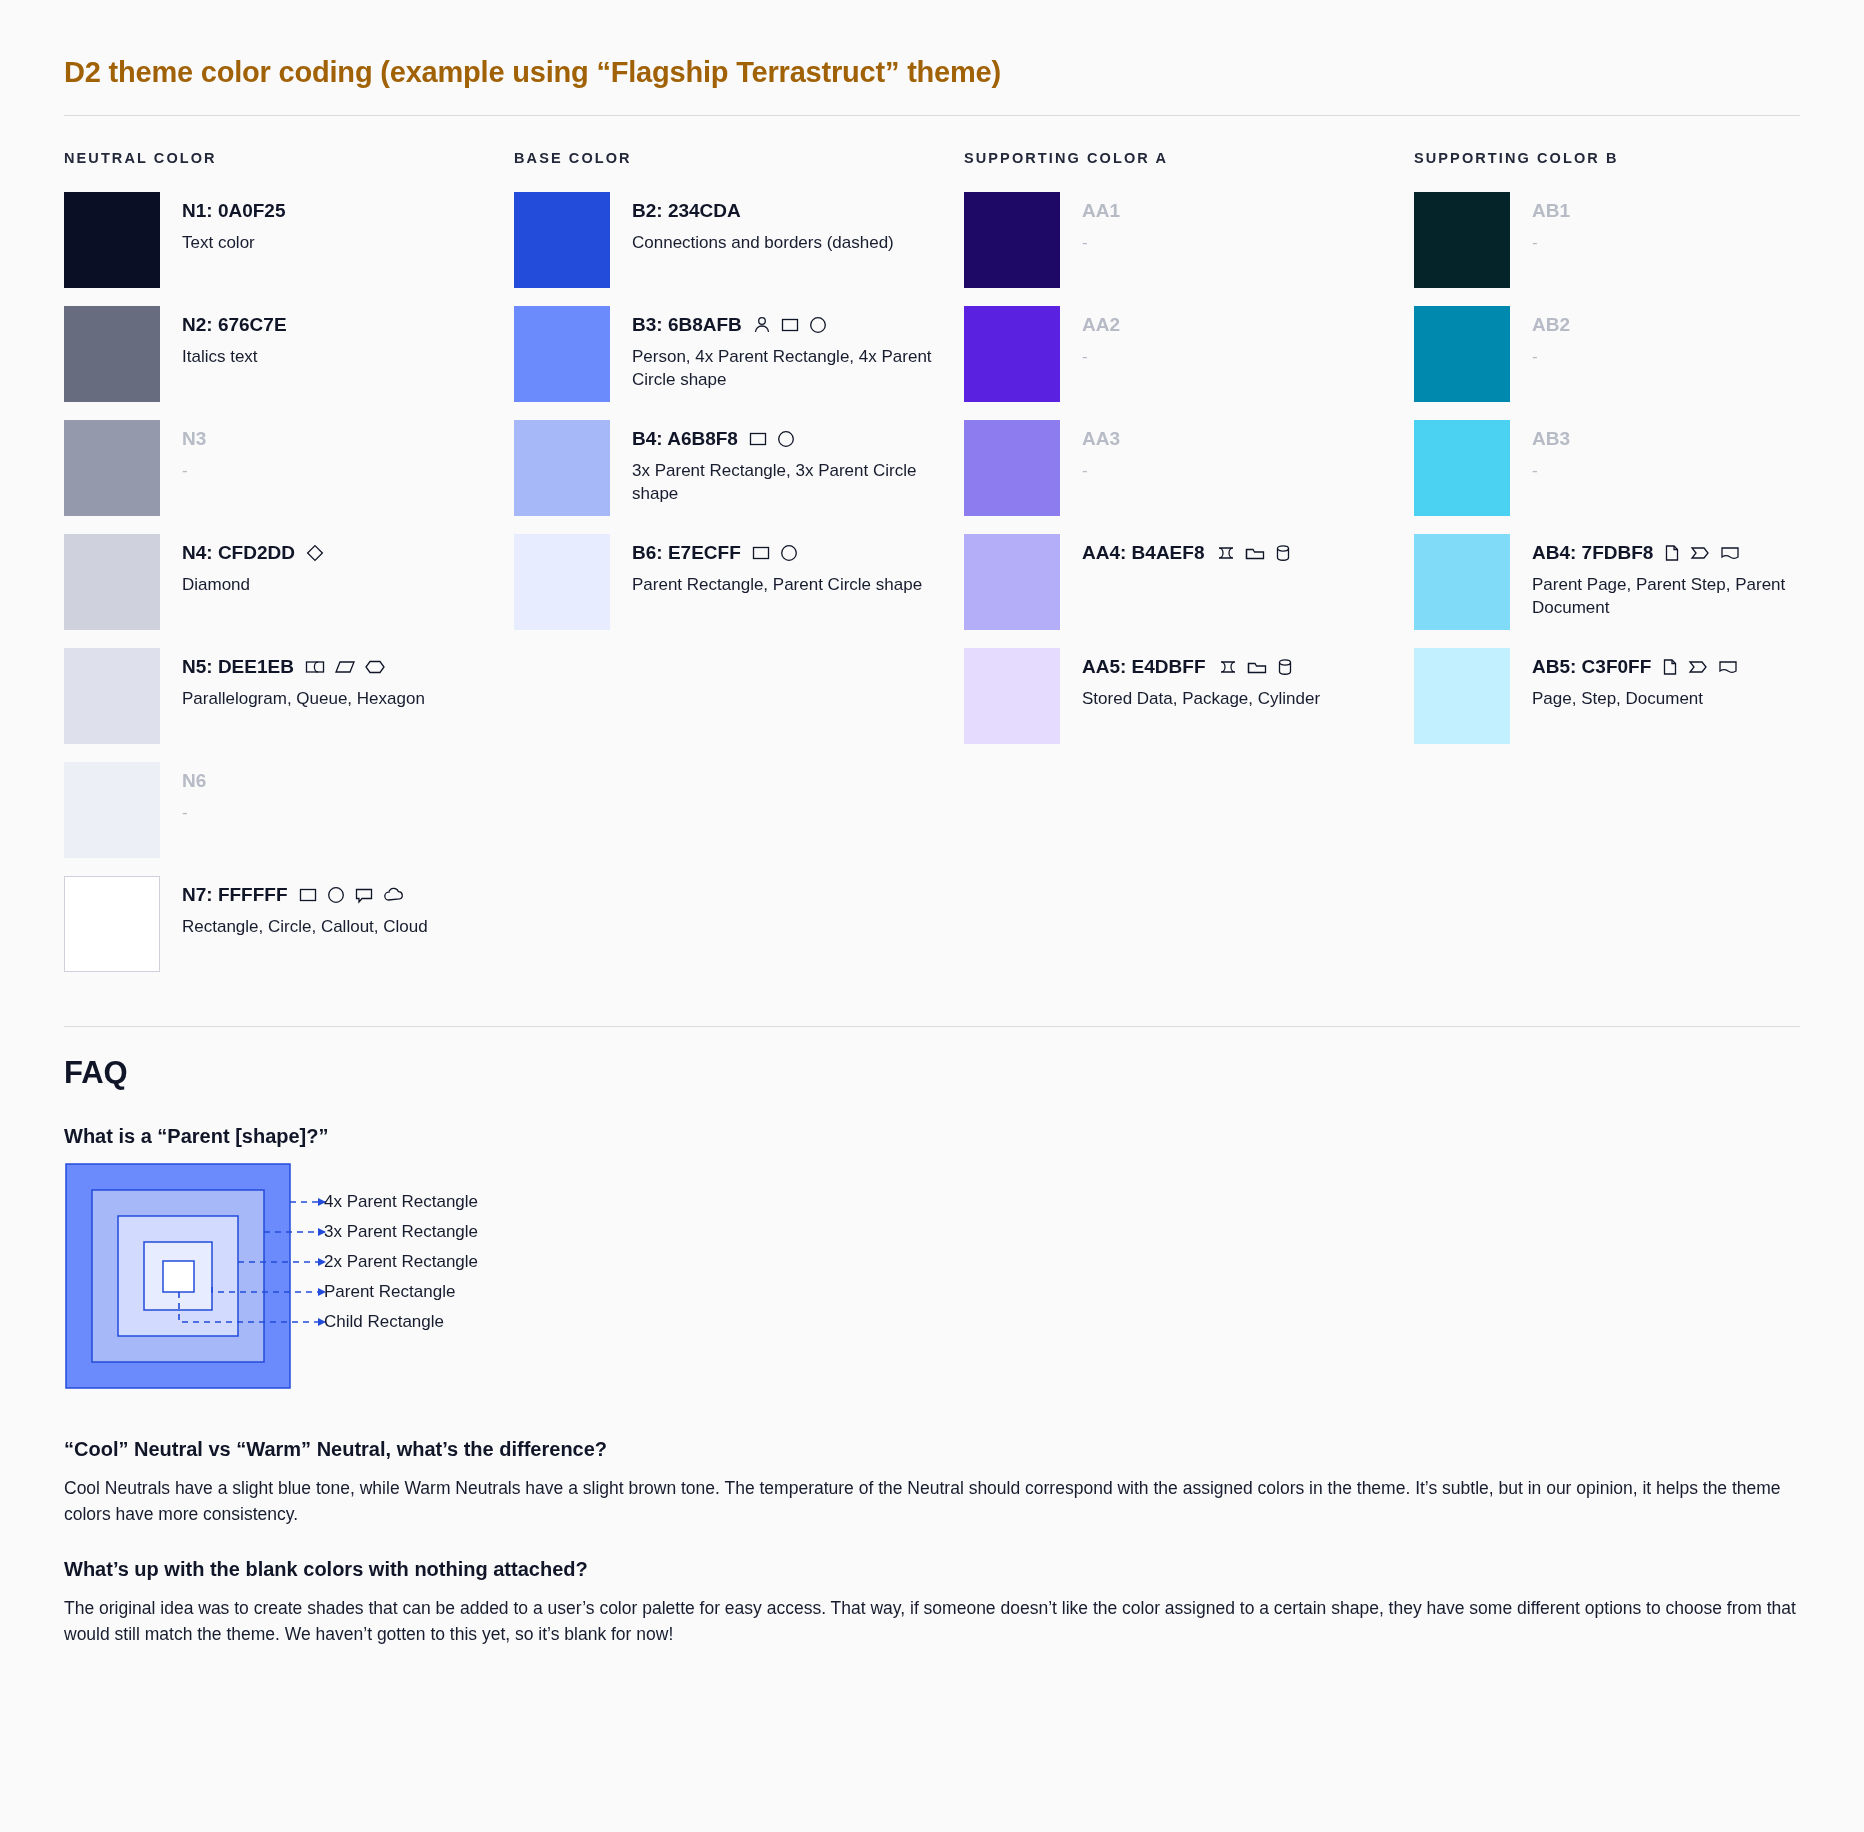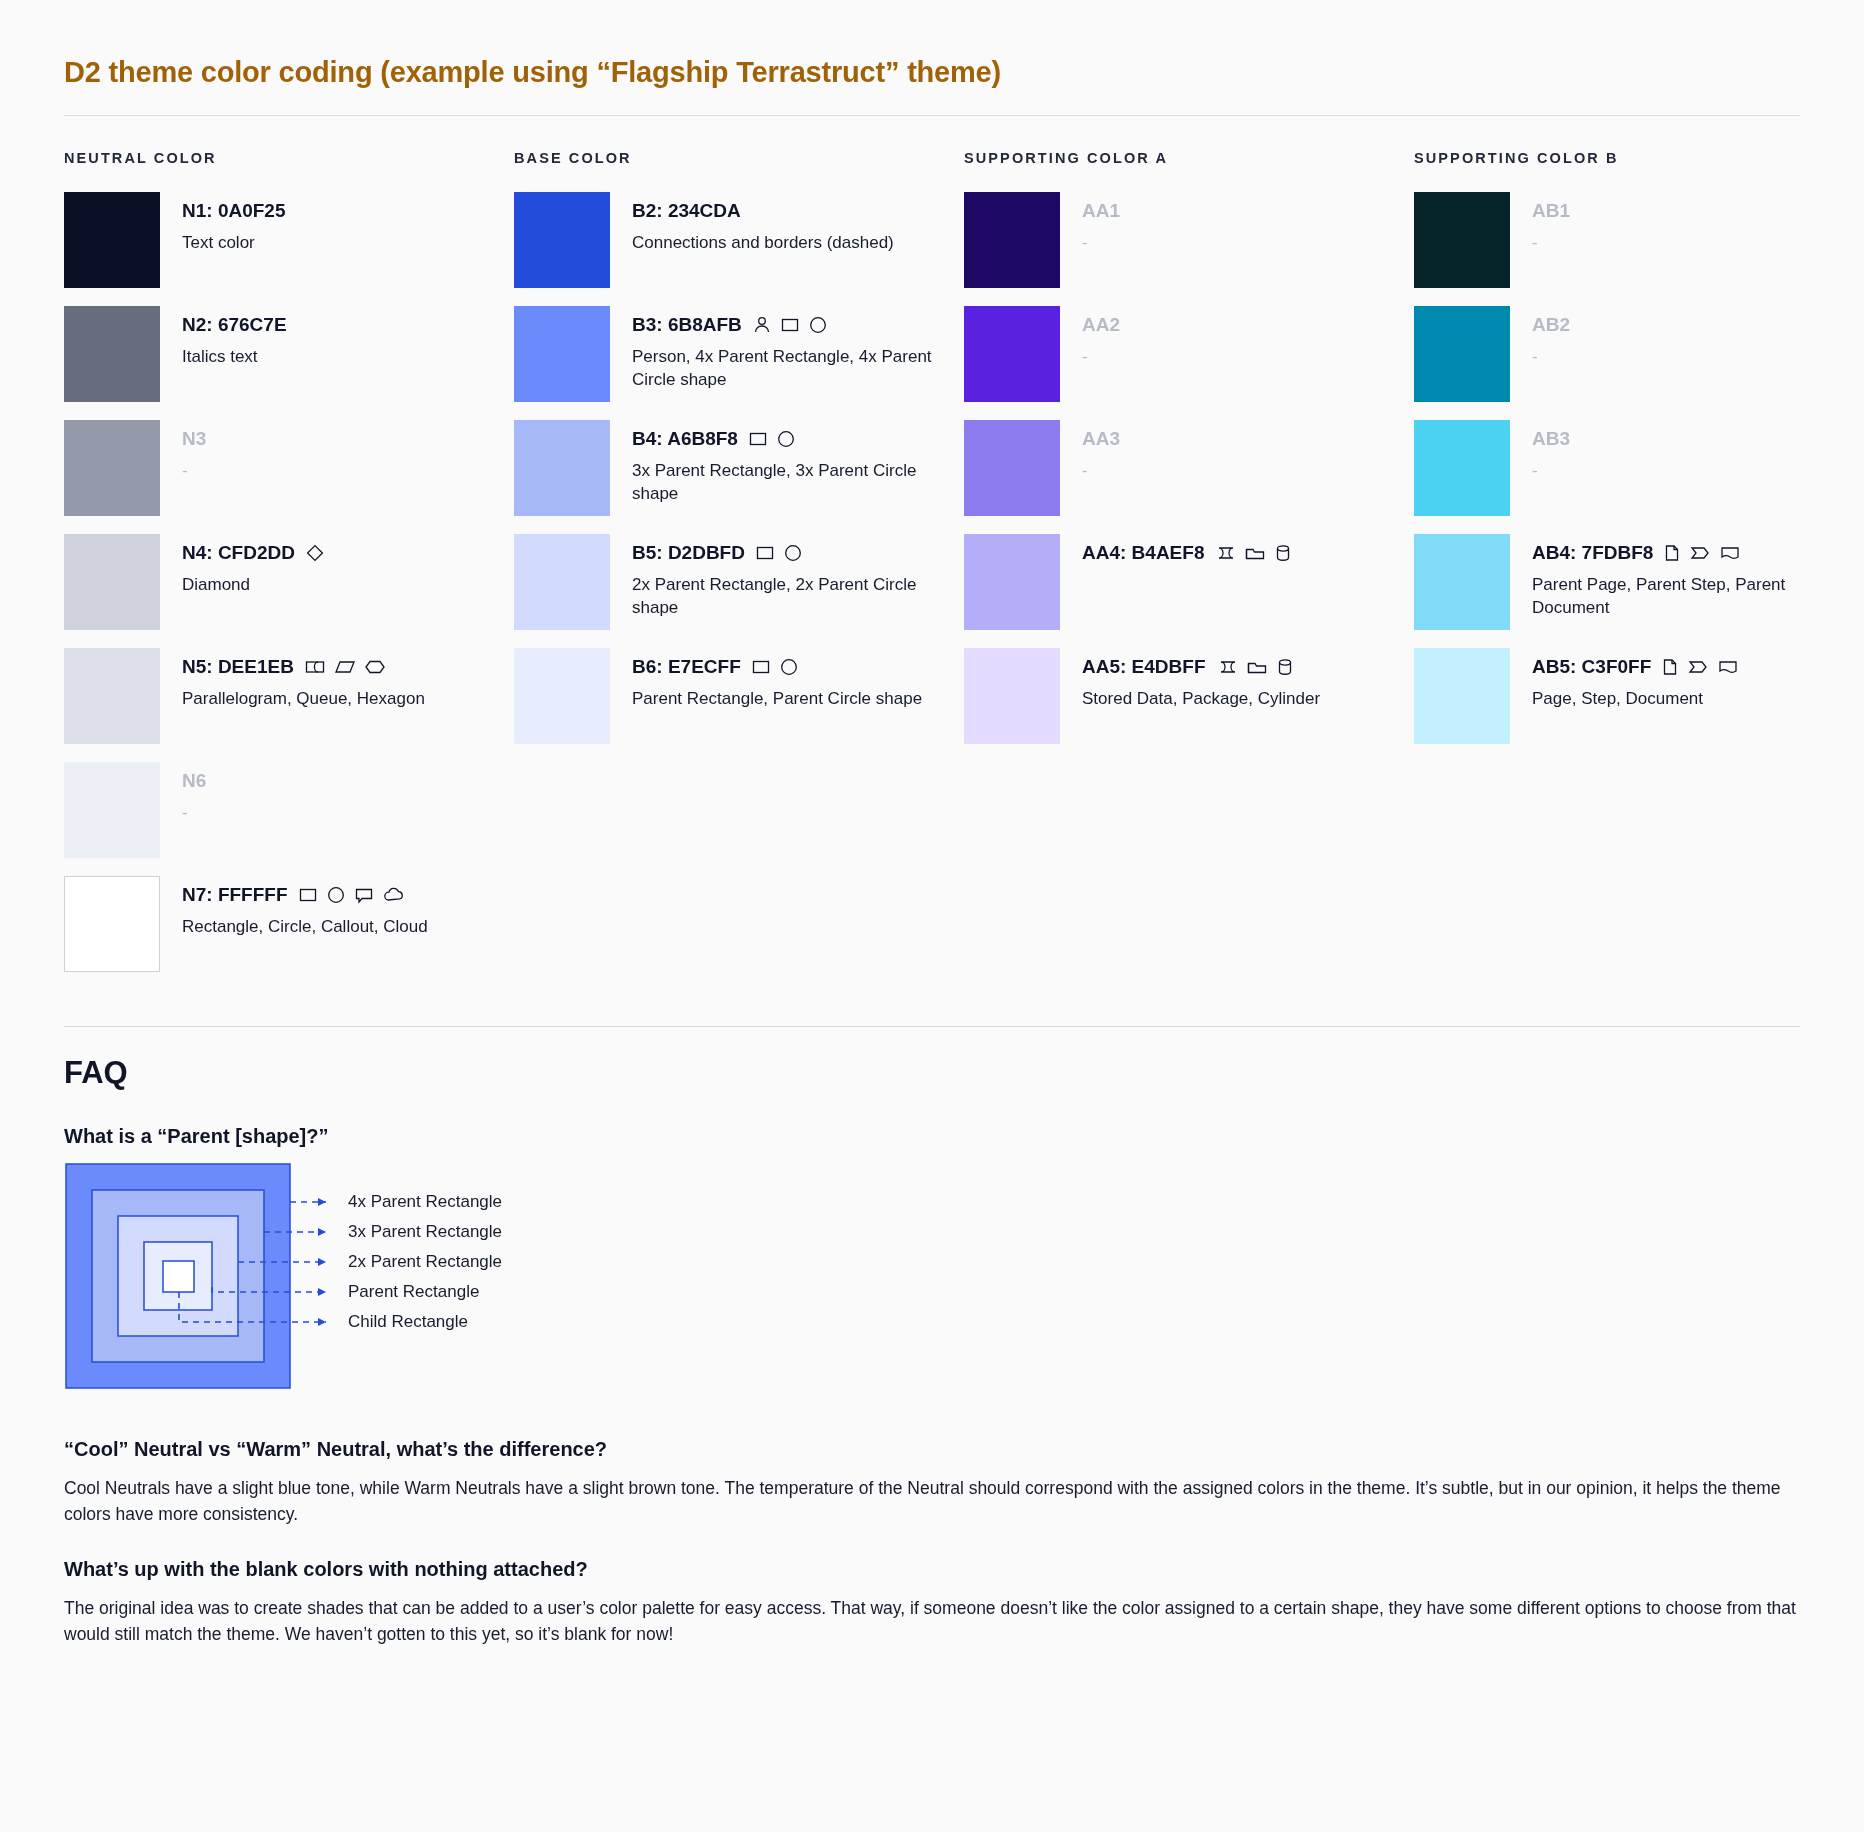--- a/index.html
+++ b/index.html
@@ -128,21 +128,21 @@
     left: 228px;
     top: 0;
     width: 330px;
     height: 230px;
   }
   .legend-item {
     position: absolute;
     font-size: 17px;
     color: #171c2e;
     white-space: nowrap;
-    padding-left: 56px;
+    padding-left: 32px;
   }
 </style>
 </head>
 <body>
 
 <div class="page">
 
   <h1 class="doc-title">D2 theme color coding (example using “Flagship Terrastruct” theme)</h1>
   <hr class="rule">
 
@@ -310,41 +310,20 @@
                   </svg>
                 </span>
                 <span>
                   <svg width="20" height="20" viewBox="0 0 20 20">
                     <circle cx="10" cy="10" r="7.3" fill="none" stroke="#101528" stroke-width="1.3"></circle>
                   </svg>
                 </span>
               </span>
             </div>
             <div class="swatch-desc">3x Parent Rectangle, 3x Parent Circle shape</div>
-          </div>
-        </div>
-        <div class="swatch-row">
-          <div class="swatch" style="background: rgb(210, 219, 253);"></div>
-          <div class="swatch-body">
-            <div class="swatch-label">
-              <span>B5: D2DBFD</span>
-              <span class="icons">
-                <span>
-                  <svg width="20" height="20" viewBox="0 0 20 20">
-                    <rect x="2.5" y="4.5" width="15" height="11" fill="none" stroke="#101528" stroke-width="1.3"></rect>
-                  </svg>
-                </span>
-                <span>
-                  <svg width="20" height="20" viewBox="0 0 20 20">
-                    <circle cx="10" cy="10" r="7.3" fill="none" stroke="#101528" stroke-width="1.3"></circle>
-                  </svg>
-                </span>
-              </span>
-            </div>
-            <div class="swatch-desc">2x Parent Rectangle, 2x Parent Circle shape</div>
           </div>
         </div>
         <div class="swatch-row">
           <div class="swatch" style="background: rgb(231, 236, 255);"></div>
           <div class="swatch-body">
             <div class="swatch-label">
               <span>B6: E7ECFF</span>
               <span class="icons">
                 <span>
                   <svg width="20" height="20" viewBox="0 0 20 20">

